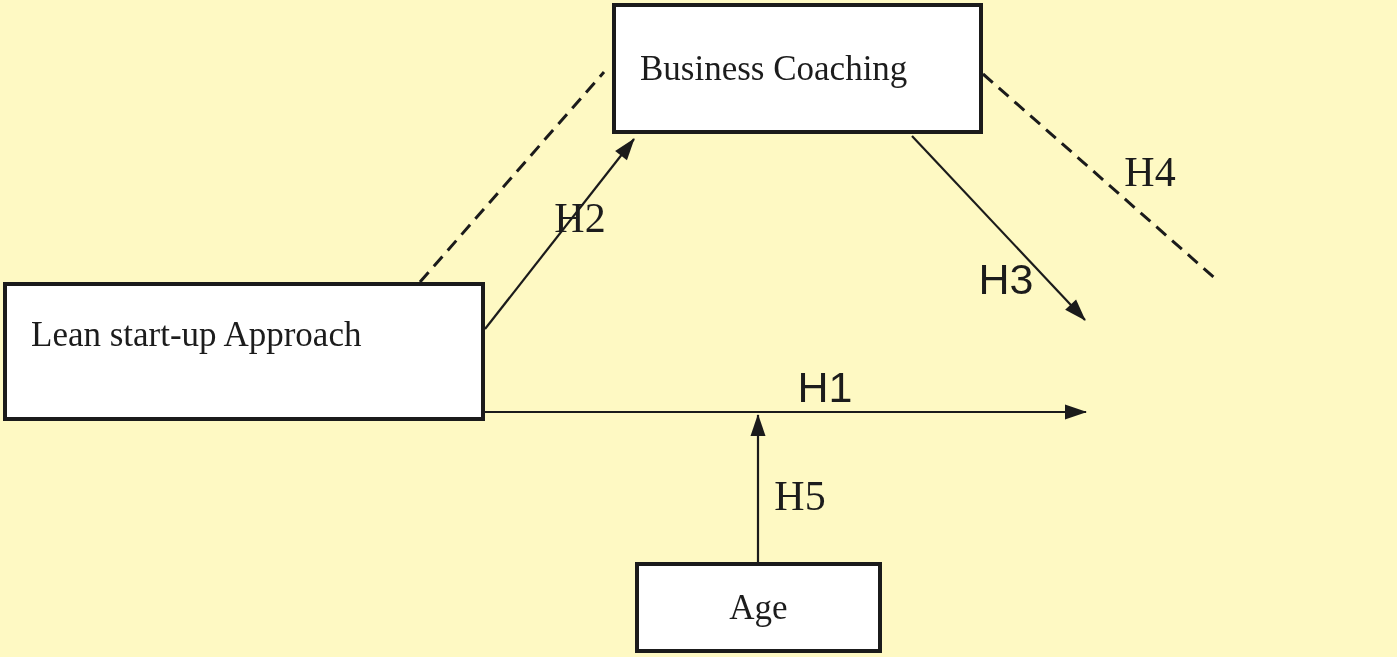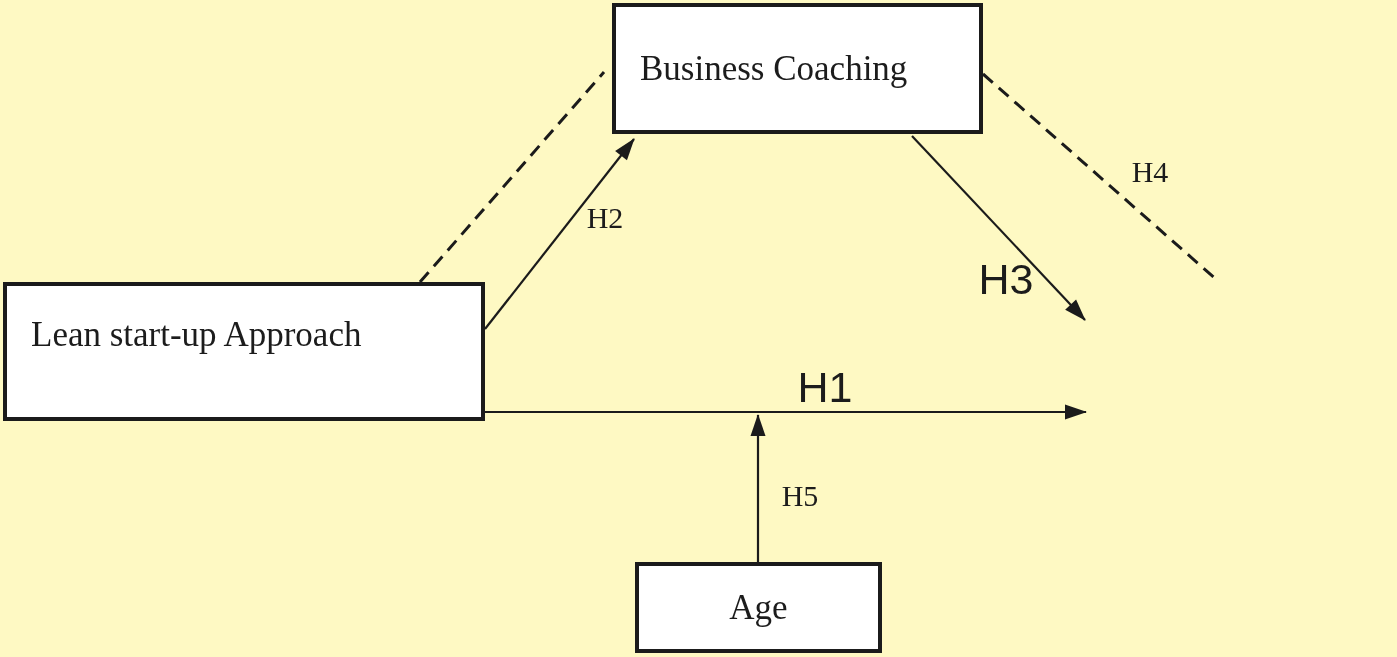--- a/index.html
+++ b/index.html
@@ -30,24 +30,24 @@
   .node-iwb  { left: 1088px; top: 283px; width: 305px; height: 227px; padding-left: 26px; }
   .node-iwb .node-label { width: 235px; }
   .node-age  { left: 635px;  top: 562px; width: 247px; height: 91px;  justify-content: center; padding-top: 1px; }
 
   .hlabel {
     position: absolute;
     transform: translate(-50%, -50%);
     white-space: nowrap;
     color: #1c1c1c;
   }
-  .hlabel.serif { font-family: "Liberation Serif", "DejaVu Serif", serif; font-size: 30px; }
+  .hlabel.serif { font-family: "Liberation Serif", "DejaVu Serif", serif; font-size: 42px; }
   .hlabel.sans  { font-family: "Liberation Sans", "DejaVu Sans", sans-serif; font-size: 43px; }
   .hlabel-h1 { left: 825px;  top: 387px; }
-  .hlabel-h2 { left: 605px;  top: 218px; }
+  .hlabel-h2 { left: 580px;  top: 218px; }
   .hlabel-h3 { left: 1006px; top: 279px; }
   .hlabel-h4 { left: 1150px; top: 172px; }
   .hlabel-h5 { left: 800px;  top: 496px; }
 
   .edge-solid  { stroke: #1b1b1b; stroke-width: 2.2; fill: none; }
   .edge-dashed { stroke: #1b1b1b; stroke-width: 3;   fill: none; stroke-dasharray: 13 8; }
   .arrowhead   { fill: #1b1b1b; stroke: none; }
 </style>
 </head>
 <body>

